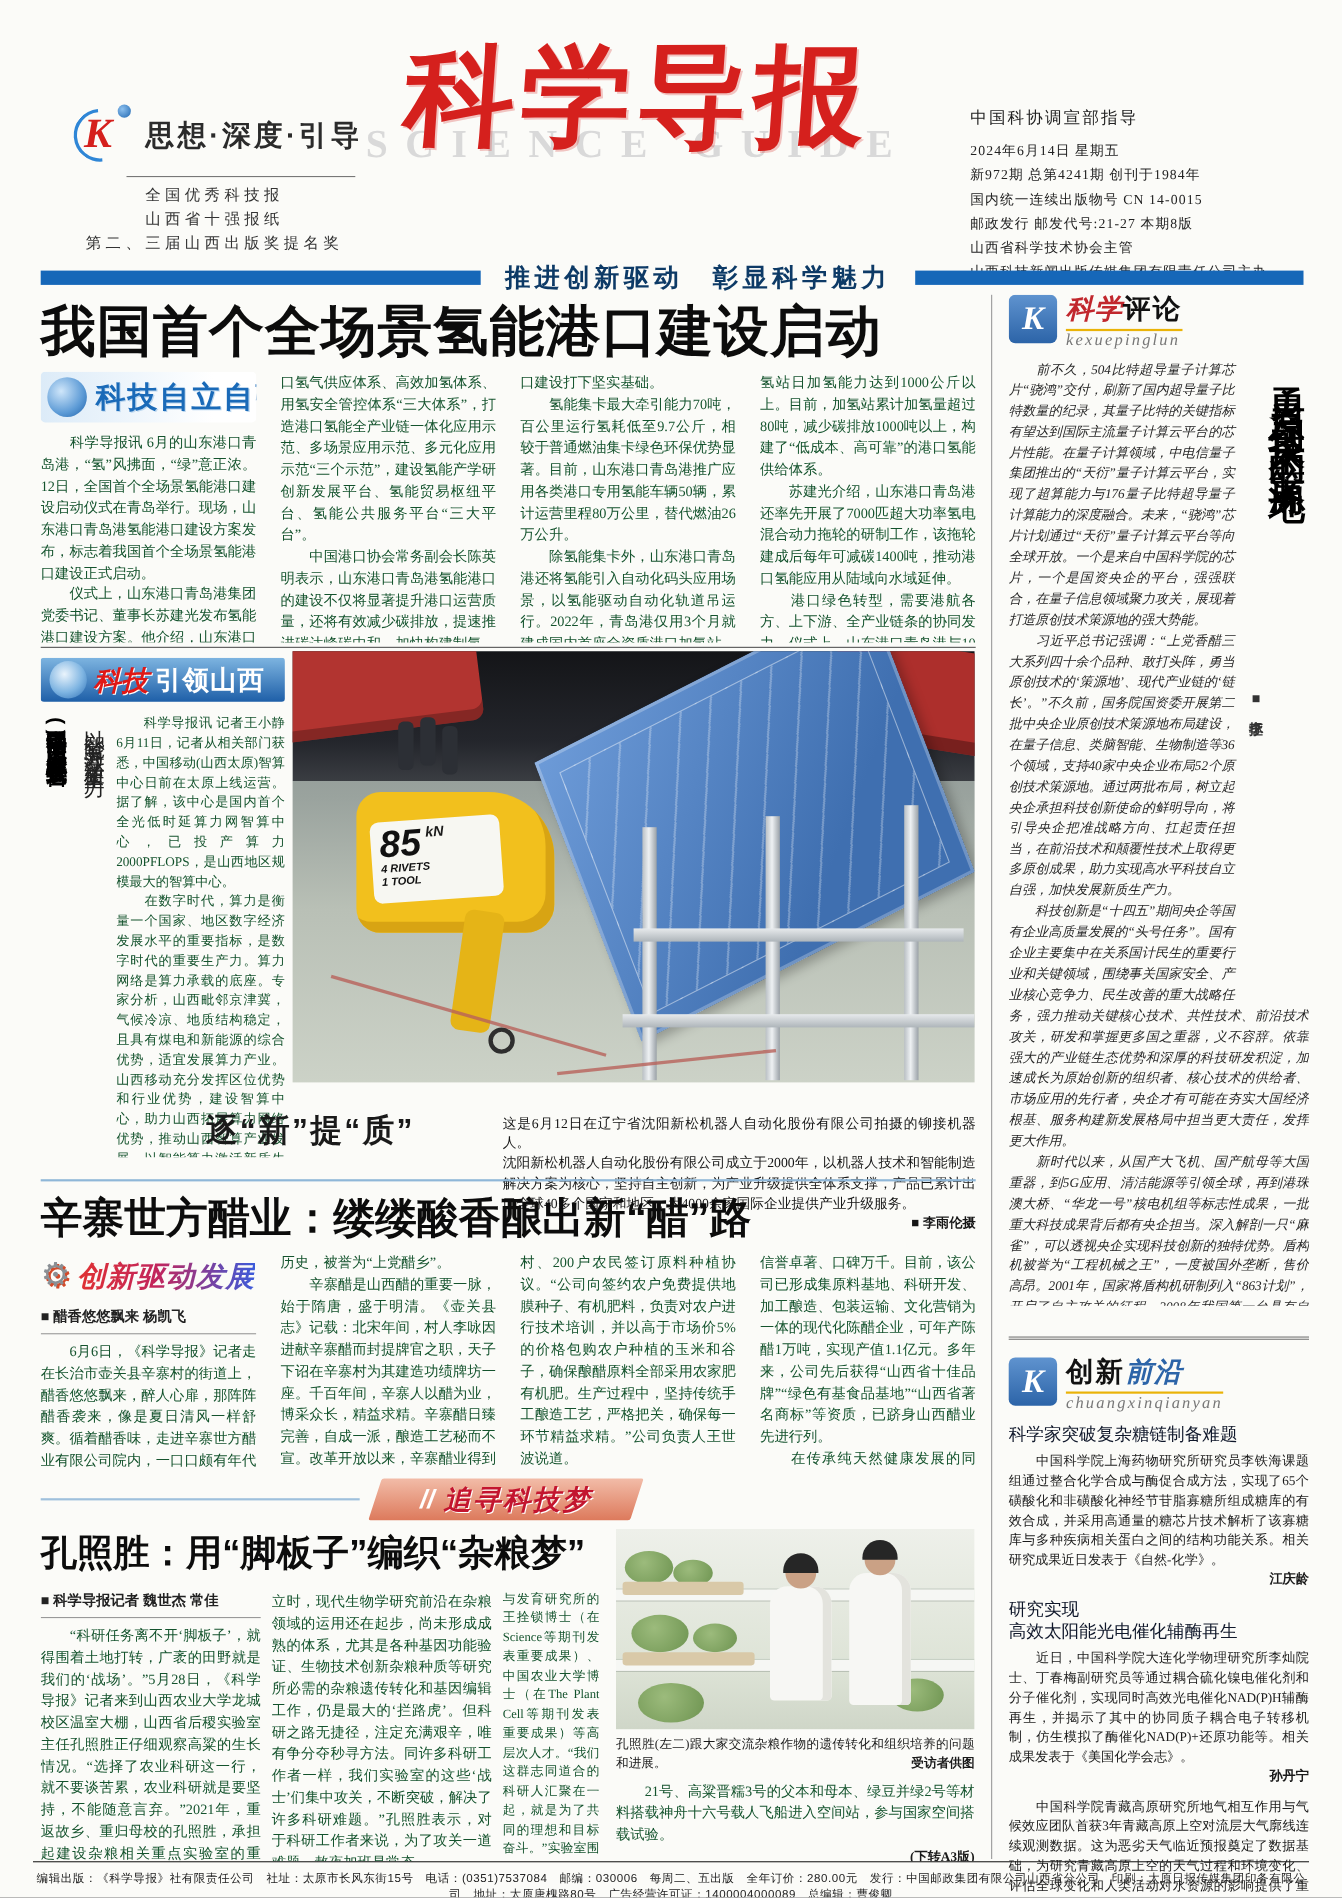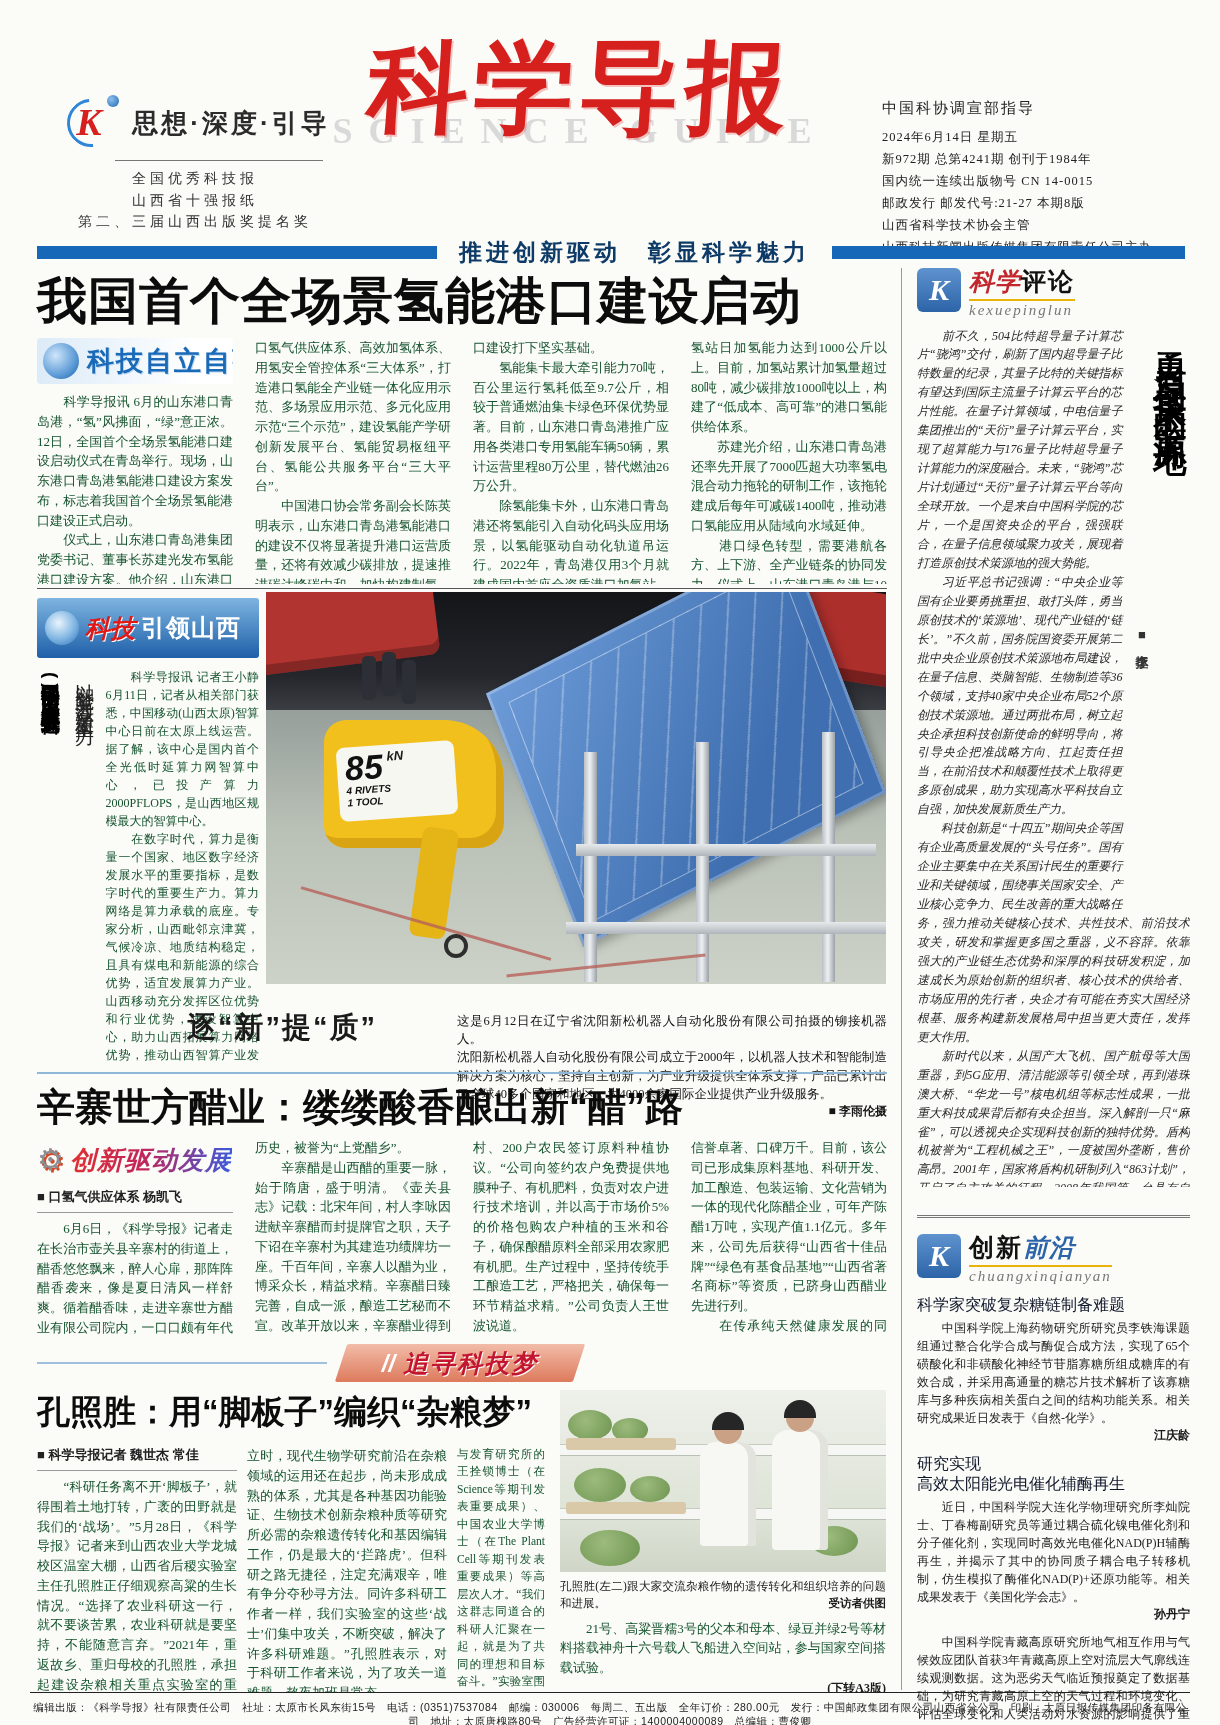--- a/index.html
+++ b/index.html
@@ -42,21 +42,21 @@
   .badge-zili{height:46px;margin-bottom:8px;display:flex;align-items:center;gap:8px;
               background:linear-gradient(90deg,#dcebf8,#ffffff 80%);border-radius:4px;padding:0 6px;}
   .globe{width:36px;height:36px;border-radius:50%;flex:0 0 36px;
          background:radial-gradient(circle at 35% 35%,#cfe6fa,#5d9bd6 60%,#1c5fa8);}
   .badge-zili-label{font-size:27px;font-weight:900;color:#1a6ab8;letter-spacing:2px;
                     font-family:"Liberation Sans",sans-serif;white-space:nowrap;
                     text-shadow:1px 1px 0 #bcd7ef;}
   .hr-1{position:absolute;left:37px;top:588px;width:850px;border-top:1.5px solid #555;}
   
   .shanxi{position:absolute;left:37px;top:598px;width:222px;height:468px;overflow:hidden;}
-  .banner-shanxi{height:28px;border-radius:3px;display:flex;align-items:center;gap:6px;padding:16px 8px;
+  .banner-shanxi{height:28px;border-radius:3px;display:flex;align-items:center;gap:6px;padding:6px 8px;
                  background:linear-gradient(180deg,#7db4e0,#1e5fa8);}
   .globe2{width:34px;height:34px;border-radius:50%;flex:0 0 34px;
           background:radial-gradient(circle at 40% 35%,#eaf4fc,#7fb5e2 55%,#2a6db5);}
   .banner-shanxi .script-red{font-size:25px;font-weight:900;font-style:italic;color:#e01816;
                              font-family:"Liberation Sans",sans-serif;text-shadow:1px 1px 0 #fff;}
   .banner-shanxi .white{font-size:24px;font-weight:900;color:#fff;letter-spacing:1px;
                         font-family:"Liberation Sans",sans-serif;}
   .shanxi-body{display:flex;margin-top:10px;height:404px;gap:8px;}
   .vtext{writing-mode:vertical-rl;text-orientation:mixed;}
   .shanxi-vtitle{font-size:19px;font-weight:900;letter-spacing:1px;line-height:1.4;color:#000;
@@ -316,21 +316,21 @@
   </div>
   <div class="hr-blue"></div>
 
   <h2 class="vinegar-head" style="margin:0;">辛寨世方醋业：缕缕酸香酿出新“醋”路</h2>
   <div class="vinegar-cols">
     <div class="col">
       <div class="badge-drive">
         <span class="gear-icon">⚙</span>
         <span class="badge-drive-label">创新驱动发展</span>
       </div>
-      <div class="byline">■ 口氢气供应体系 杨凯飞</div>
+      <div class="byline">■ 醋香悠悠飘来 杨凯飞</div>
       <div>
           <p class="para">　　6月6日，《科学导报》记者走在长治市壶关县辛寨村的街道上，醋香悠悠飘来，醉人心扉，那阵阵醋香袭来，像是夏日清风一样舒爽。循着醋香味，走进辛寨世方醋业有限公司院内，一口口颇有年代感的大缸整齐排列，里面装满了陈醋，散发出缕缕酸香。</p>
         </div>
     </div>
     <div class="col">
         <p class="para">历史，被誉为“上党醋乡”。</p>
         <p class="para">　　辛寨醋是山西醋的重要一脉，始于隋唐，盛于明清。《壶关县志》记载：北宋年间，村人李咏因进献辛寨醋而封提牌官之职，天子下诏在辛寨村为其建造功绩牌坊一座。千百年间，辛寨人以醋为业，博采众长，精益求精。辛寨醋日臻完善，自成一派，酿造工艺秘而不宣。改革开放以来，辛寨醋业得到快速发展，公司相继完成一系列技改项目，将计算机技术和生物技术引入酿造领域，开发生产出辛世方牌小米腌蛋醋、小米老陈醋、上党香醋三大系列四十余个品种。</p>
       </div>
     <div class="col">
         <p class="para">村、200户农民签订原料种植协议。“公司向签约农户免费提供地膜种子、有机肥料，负责对农户进行技术培训，并以高于市场价5%的价格包购农户种植的玉米和谷子，确保酿醋原料全部采用农家肥有机肥。生产过程中，坚持传统手工酿造工艺，严格把关，确保每一环节精益求精。”公司负责人王世波说道。</p>
@@ -413,21 +413,21 @@
           <div class="rail-pinyin">kexuepinglun</div>
         </div>
       </div>
       <div class="commentary-body">
         <div class="vhead-wrap">
           <div class="vert-author">■ 李拯</div>
           <div class="vert-headline">勇当原创技术的『策源地』</div>
         </div>
         <div>
             <p class="para">　　前不久，504比特超导量子计算芯片“骁鸿”交付，刷新了国内超导量子比特数量的纪录，其量子比特的关键指标有望达到国际主流量子计算云平台的芯片性能。在量子计算领域，中电信量子集团推出的“天衍”量子计算云平台，实现了超算能力与176量子比特超导量子计算能力的深度融合。未来，“骁鸿”芯片计划通过“天衍”量子计算云平台等向全球开放。一个是来自中国科学院的芯片，一个是国资央企的平台，强强联合，在量子信息领域聚力攻关，展现着打造原创技术策源地的强大势能。</p>
-            <p class="para">　　习近平总书记强调：“中央企业等国有企业要勇挑重担、敢打头阵，勇当原创技术的‘策源地’、现代产业链的‘链长’。”不久前，国务院国资委开展第二批中央企业原创技术策源地布局建设，在量子信息、类脑智能、生物制造等36个领域，支持40家中央企业布局52个原创技术策源地。通过两批布局，树立起央企承担科技创新使命的鲜明导向，将引导央企把准战略方向、扛起责任担当，在前沿技术和颠覆性技术上取得更多原创成果，助力实现高水平科技自立自强，加快发展新质生产力。</p>
+            <p class="para">　　习近平总书记强调：“上党香醋三大系列四十余个品种、敢打头阵，勇当原创技术的‘策源地’、现代产业链的‘链长’。”不久前，国务院国资委开展第二批中央企业原创技术策源地布局建设，在量子信息、类脑智能、生物制造等36个领域，支持40家中央企业布局52个原创技术策源地。通过两批布局，树立起央企承担科技创新使命的鲜明导向，将引导央企把准战略方向、扛起责任担当，在前沿技术和颠覆性技术上取得更多原创成果，助力实现高水平科技自立自强，加快发展新质生产力。</p>
             <p class="para">　　科技创新是“十四五”期间央企等国有企业高质量发展的“头号任务”。国有企业主要集中在关系国计民生的重要行业和关键领域，围绕事关国家安全、产业核心竞争力、民生改善的重大战略任务，强力推动关键核心技术、共性技术、前沿技术攻关，研发和掌握更多国之重器，义不容辞。依靠强大的产业链生态优势和深厚的科技研发积淀，加速成长为原始创新的组织者、核心技术的供给者、市场应用的先行者，央企才有可能在夯实大国经济根基、服务构建新发展格局中担当更大责任，发挥更大作用。</p>
             <p class="para">　　新时代以来，从国产大飞机、国产航母等大国重器，到5G应用、清洁能源等引领全球，再到港珠澳大桥、“华龙一号”核电机组等标志性成果，一批重大科技成果背后都有央企担当。深入解剖一只“麻雀”，可以透视央企实现科技创新的独特优势。盾构机被誉为“工程机械之王”，一度被国外垄断，售价高昂。2001年，国家将盾构机研制列入“863计划”，开启了自主攻关的征程。2008年我国第一台具有自主知识产权的盾构机“中铁1号”下线，如今全球每10台盾构机中就有7台来自中国……才能推动央企涌现更多原创技术、重大成果。</p>
           </div>
       </div>
     </div>
 
     <div class="frontier">
       <div class="rail-header">
         <div class="klogo">K</div>
         <div>

